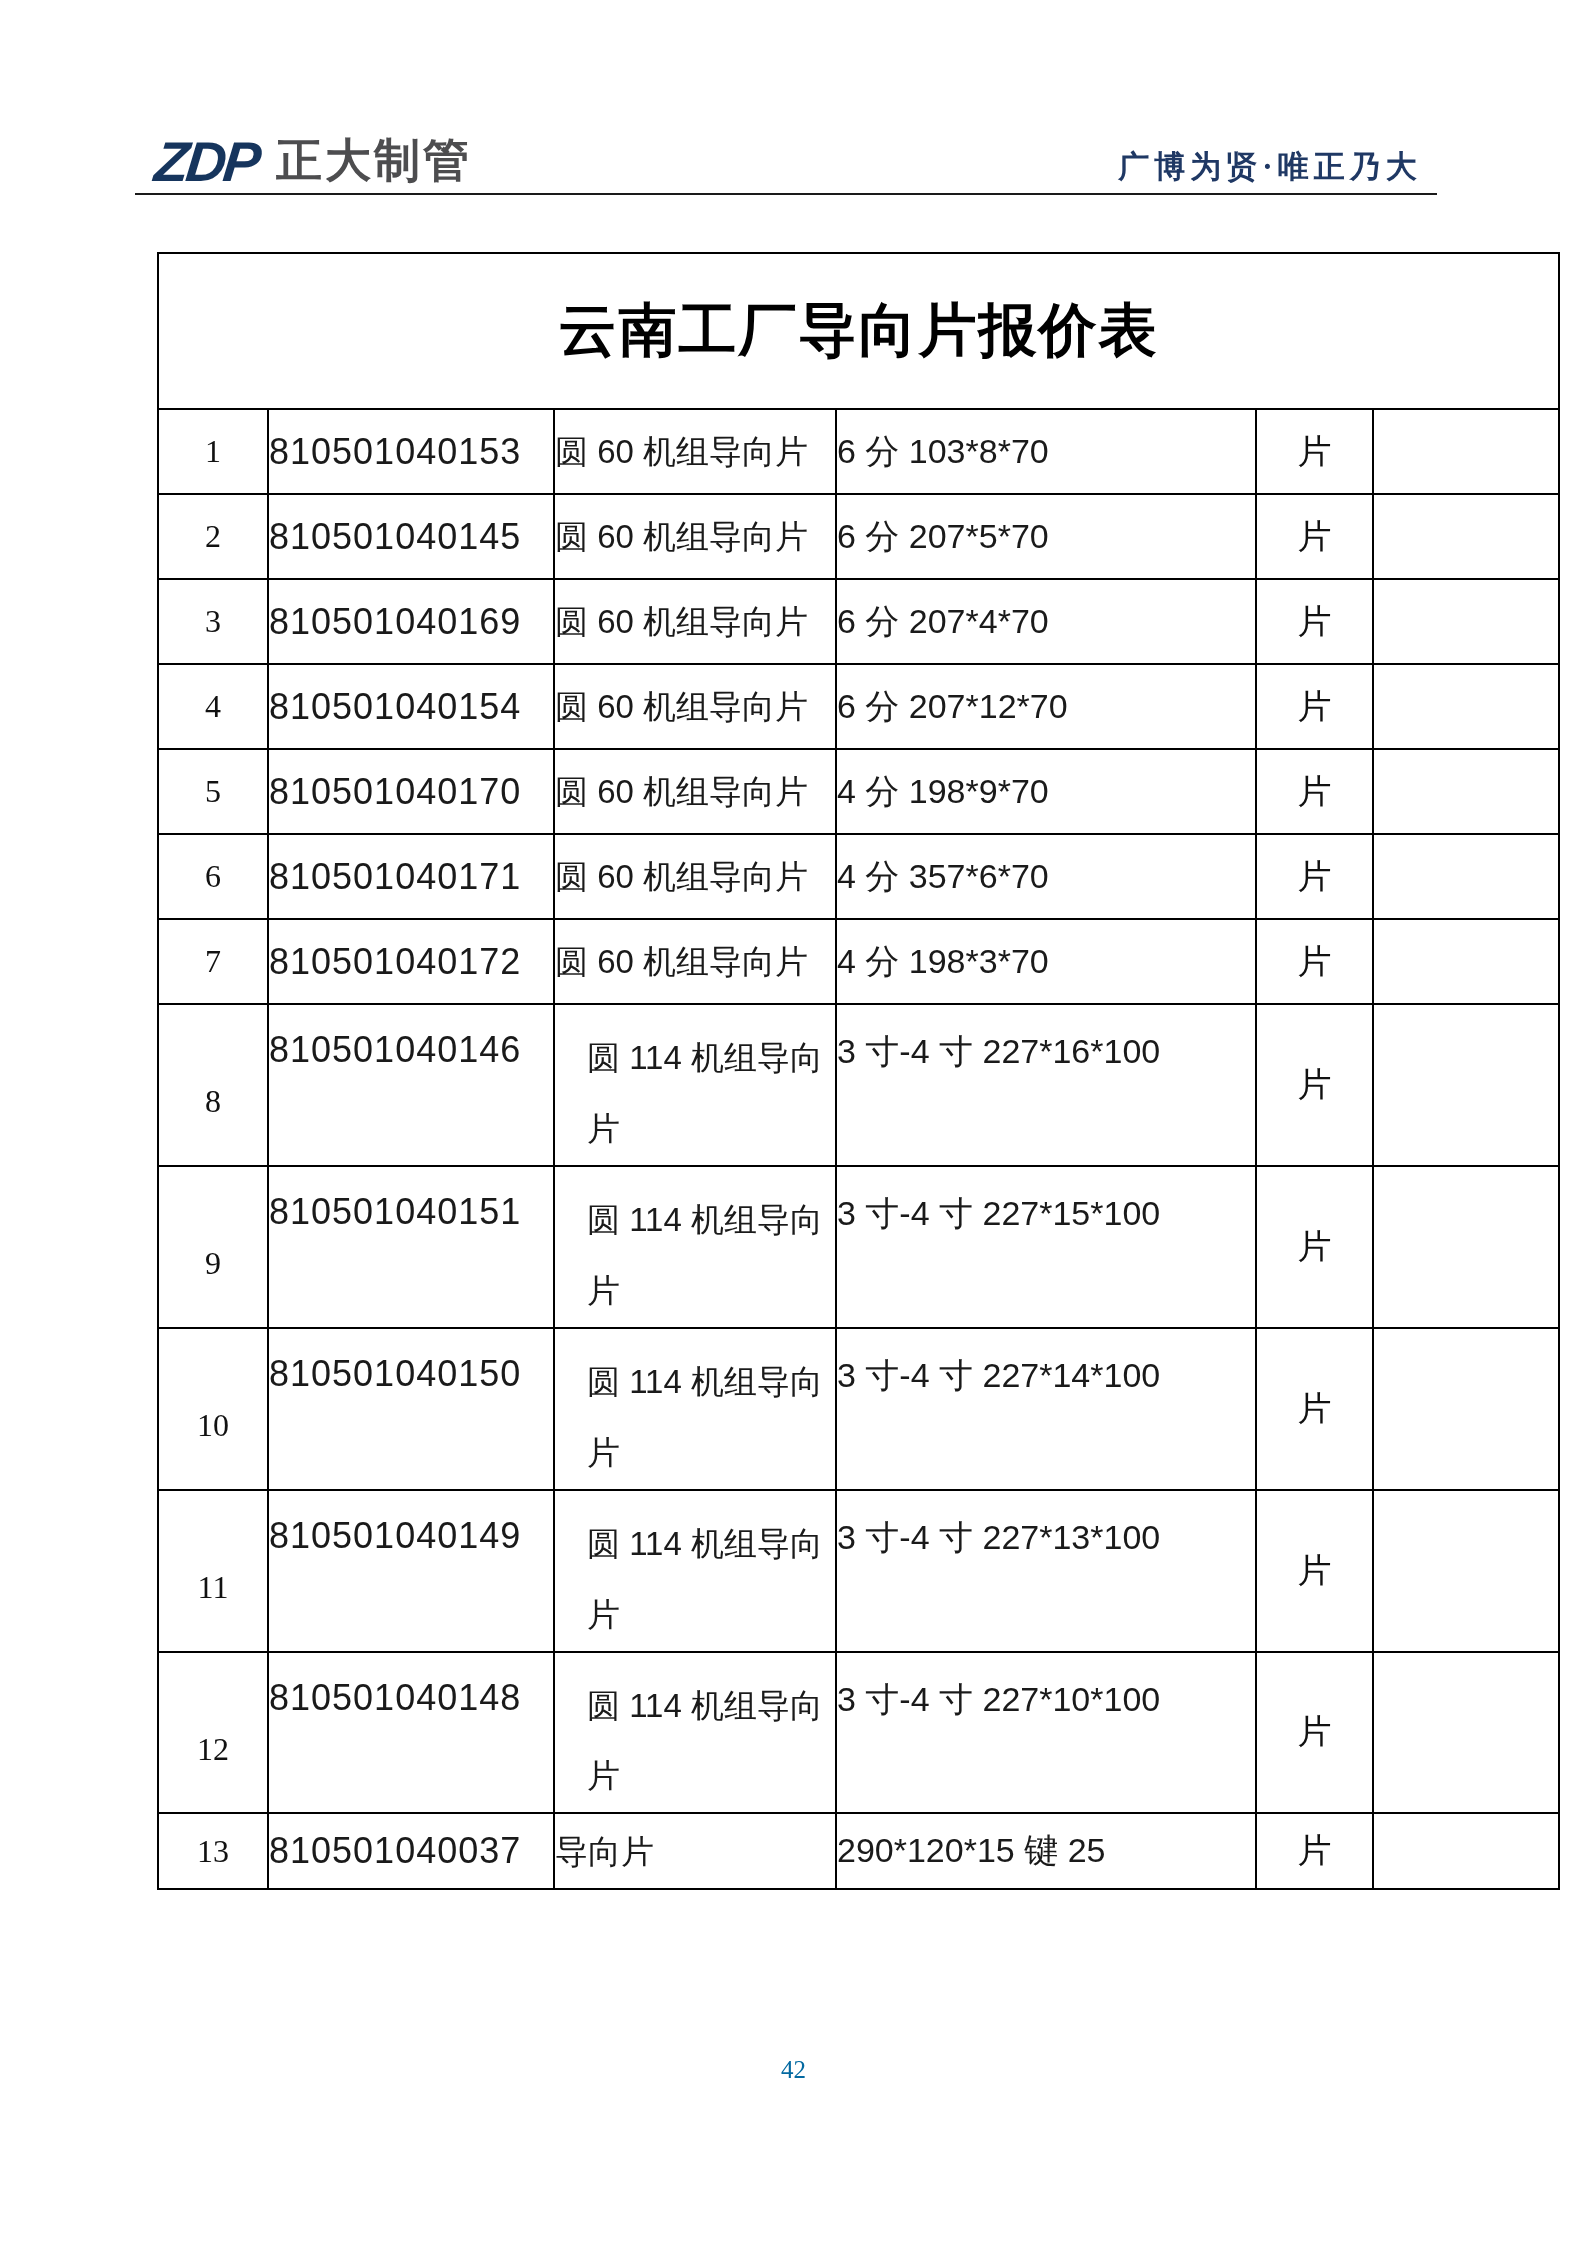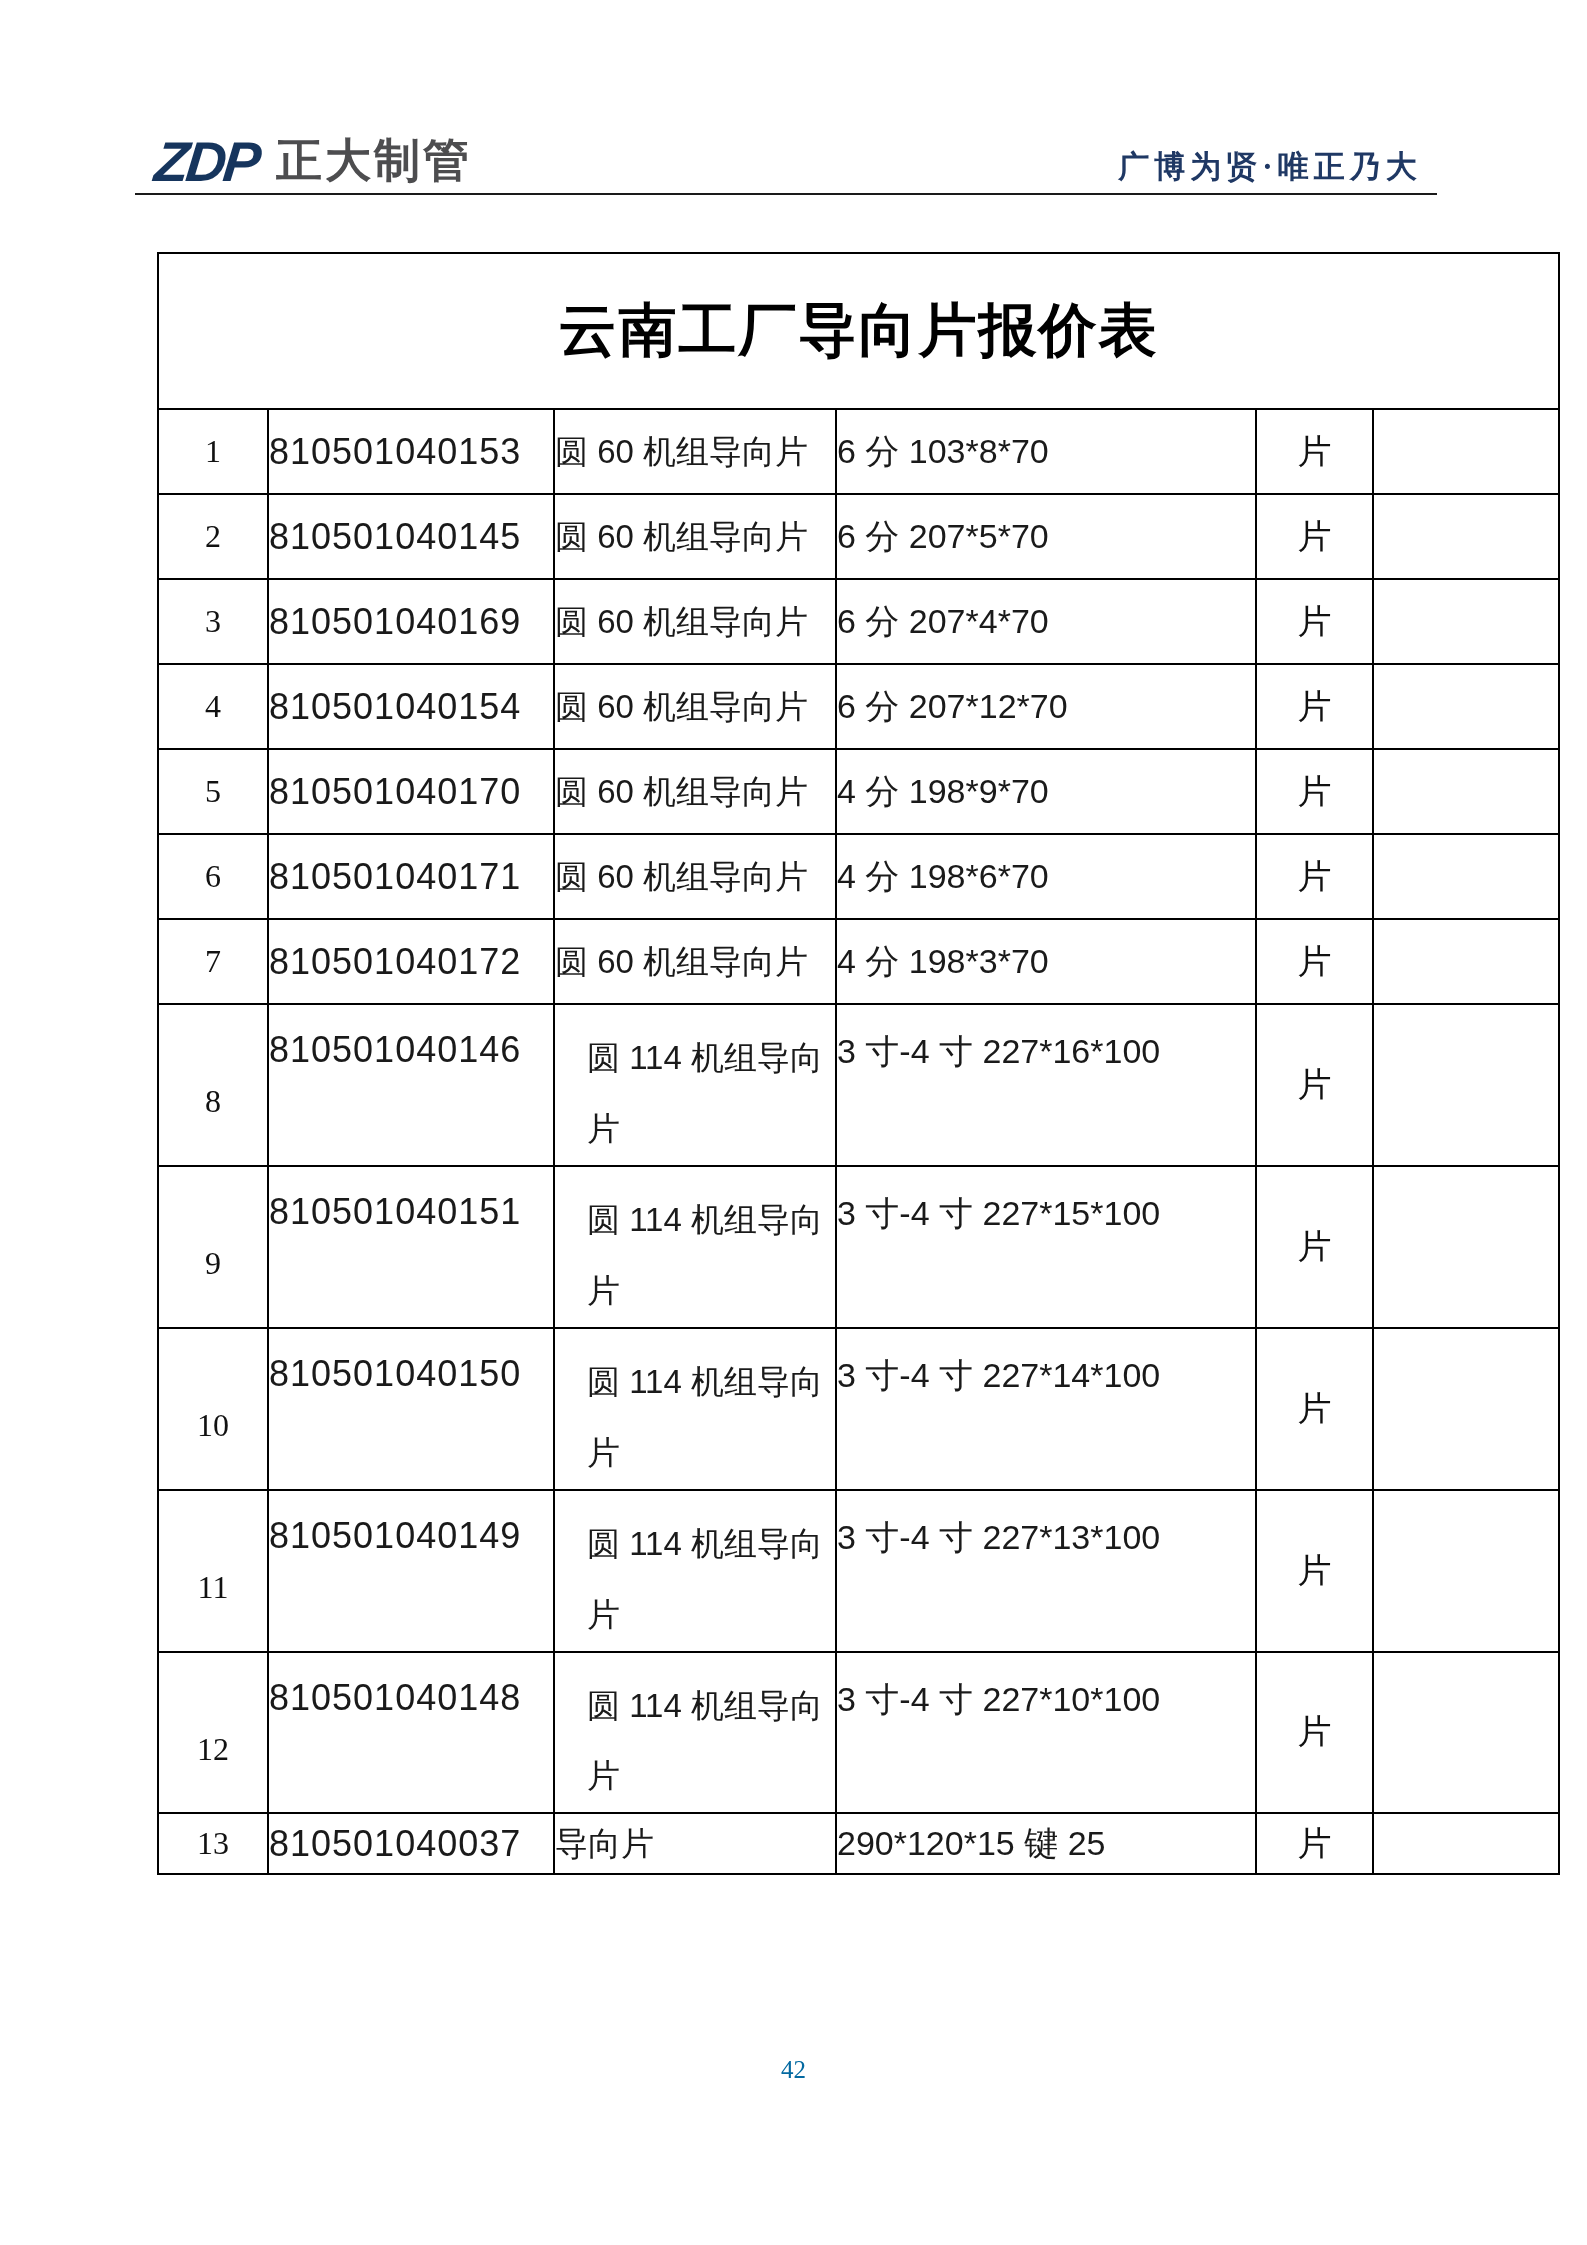--- a/index.html
+++ b/index.html
@@ -59,21 +59,21 @@
     font-weight:bold;font-size:58px;letter-spacing:2px;
     color:#000;
   }
   tr.hdr-row td{
     height:109px;text-align:center;
     font-family:"Liberation Serif",serif;
     font-size:34px;letter-spacing:6px;color:#111;
   }
   tr.data-row{height:85px;}
   tr.data-row.double{height:155px;}
-  tr.data-row.last{height:61px;}
+  tr.data-row.last{height:76px;}
   td.c-no{
     text-align:center;
     font-family:"Liberation Serif",serif;
     font-size:32px;color:#111;
   }
   td.c-code{
     font-size:36px;padding-left:14px;letter-spacing:1px;
   }
   td.c-name{
     font-size:33px;padding-left:9px;
@@ -164,21 +164,21 @@
           <td class="c-code">810501040170</td>
           <td class="c-name">圆 60 机组导向片</td>
           <td class="c-spec">4 分 198*9*70</td>
           <td class="c-unit">片</td>
           <td class="c-price"></td>
         </tr>
         <tr class="data-row">
           <td class="c-no">6</td>
           <td class="c-code">810501040171</td>
           <td class="c-name">圆 60 机组导向片</td>
-          <td class="c-spec">4 分 198*6*70</td>
+          <td class="c-spec">4 分 357*6*70</td>
           <td class="c-unit">片</td>
           <td class="c-price"></td>
         </tr>
         <tr class="data-row">
           <td class="c-no">7</td>
           <td class="c-code">810501040172</td>
           <td class="c-name">圆 60 机组导向片</td>
           <td class="c-spec">4 分 198*3*70</td>
           <td class="c-unit">片</td>
           <td class="c-price"></td>

